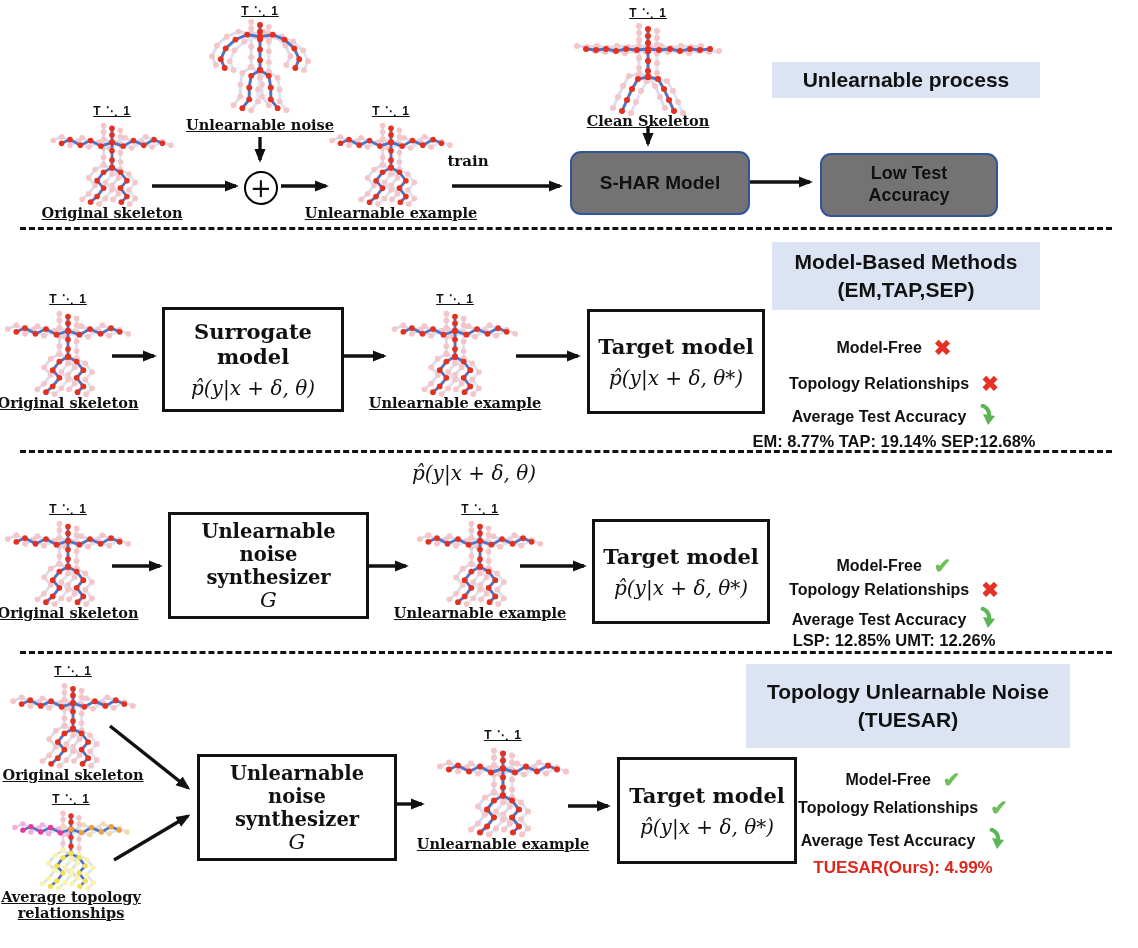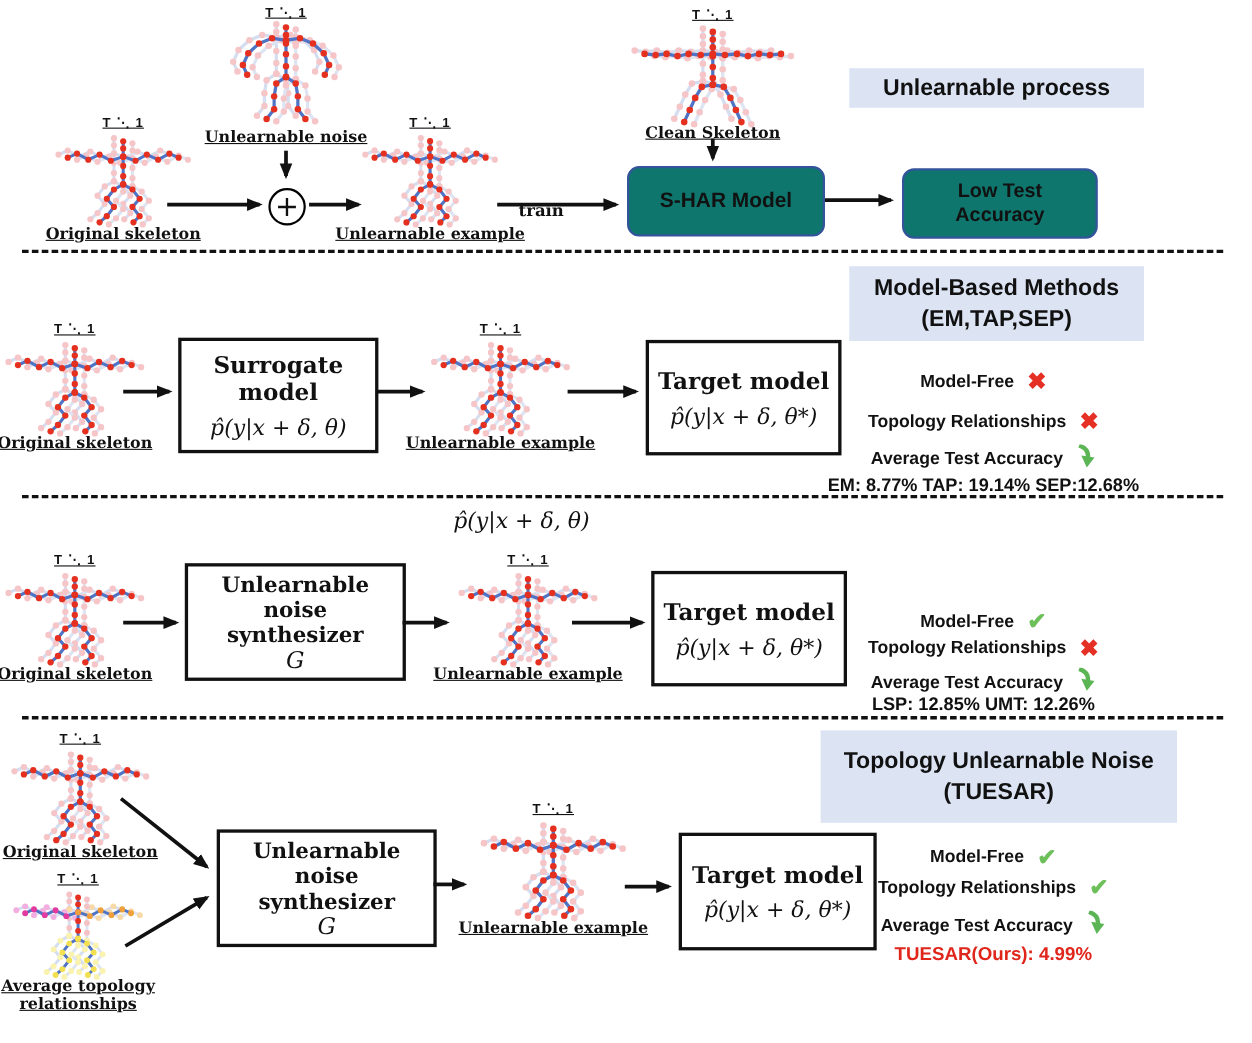--- a/index.html
+++ b/index.html
@@ -15,21 +15,21 @@
   
   .header{position:absolute;background:#dce4f4;display:flex;flex-direction:column;justify-content:center;
           text-align:center;font:bold 21px/1.35 "Liberation Sans",sans-serif;}
   
   .bbox{position:absolute;border:3px solid #111;background:#fff;display:flex;flex-direction:column;
         justify-content:center;align-items:center;text-align:center;}
   .bbox .btitle{font-family:"DejaVu Serif",serif;font-weight:700;font-size:21px;line-height:25px;}
   .bbox .bformula{font-family:"DejaVu Serif",serif;font-style:italic;font-size:20px;margin-top:7px;}
   .bbox .bsymbol{font-family:"DejaVu Serif",serif;font-style:italic;font-size:21px;line-height:23px;}
   
-  .mbox{position:absolute;border:2.5px solid #33549b;border-radius:11px;background:#0f766e;
+  .mbox{position:absolute;border:2.5px solid #33549b;border-radius:11px;background:#737373;
         display:flex;flex-direction:column;justify-content:center;align-items:center;text-align:center;
         font:bold 19px/1.2 "Liberation Sans",sans-serif;}
   .mbox.small{font-size:18px;}
   
   .sep{position:absolute;left:20px;width:1092px;border-top:3.5px dashed #111;}
   
   .chk{position:absolute;left:0;right:0;display:flex;justify-content:center;align-items:center;gap:12px;
        font:bold 16px "Liberation Sans",sans-serif;}
   .mark{font-size:21px;line-height:20px;}
   .mark.cross{color:#e53125;}
@@ -394,21 +394,21 @@
           <circle cx="69" cy="57" r="3" fill="#e6301f"></circle>
           <circle cx="76" cy="66" r="3" fill="#e6301f"></circle>
           <circle cx="69" cy="74" r="3" fill="#e6301f"></circle>
           <circle cx="76" cy="83" r="3" fill="#e6301f"></circle>
           <circle cx="70" cy="89" r="3" fill="#e6301f"></circle>
         </g>
       </svg>
     <div class="caption">Unlearnable example</div>
   </div>
 
-  <div class="train" style="left:460px;top:152px;width:64px;margin-top:30px;">train</div>
+  <div class="train" style="left:436px;top:152px;width:64px;">train</div>
 
   <div class="fig" style="left:574px;top:6px;width:148px;">
     <div class="tlabel">T ⋱ 1</div>
     <svg class="skel" width="132" height="92" viewBox="0 0 132 92">
         <g transform="translate(-9,-3)">
           <polyline points="66,8 66,15 66,22 66,30" fill="none" stroke="#d5def0" stroke-width="3" stroke-linejoin="round"></polyline>
           <polyline points="4,28 14,29 24,28 34,30 44,28 55,29 66,28 77,29 88,28 98,30 108,28 118,29 128,28" fill="none" stroke="#d5def0" stroke-width="3" stroke-linejoin="round"></polyline>
           <polyline points="66,30 66,40 66,50 66,56" fill="none" stroke="#d5def0" stroke-width="3" stroke-linejoin="round"></polyline>
           <polyline points="66,56 56,58 50,68 45,79 40,90" fill="none" stroke="#d5def0" stroke-width="3" stroke-linejoin="round"></polyline>
           <polyline points="66,56 76,58 82,68 87,79 92,90" fill="none" stroke="#d5def0" stroke-width="3" stroke-linejoin="round"></polyline>

